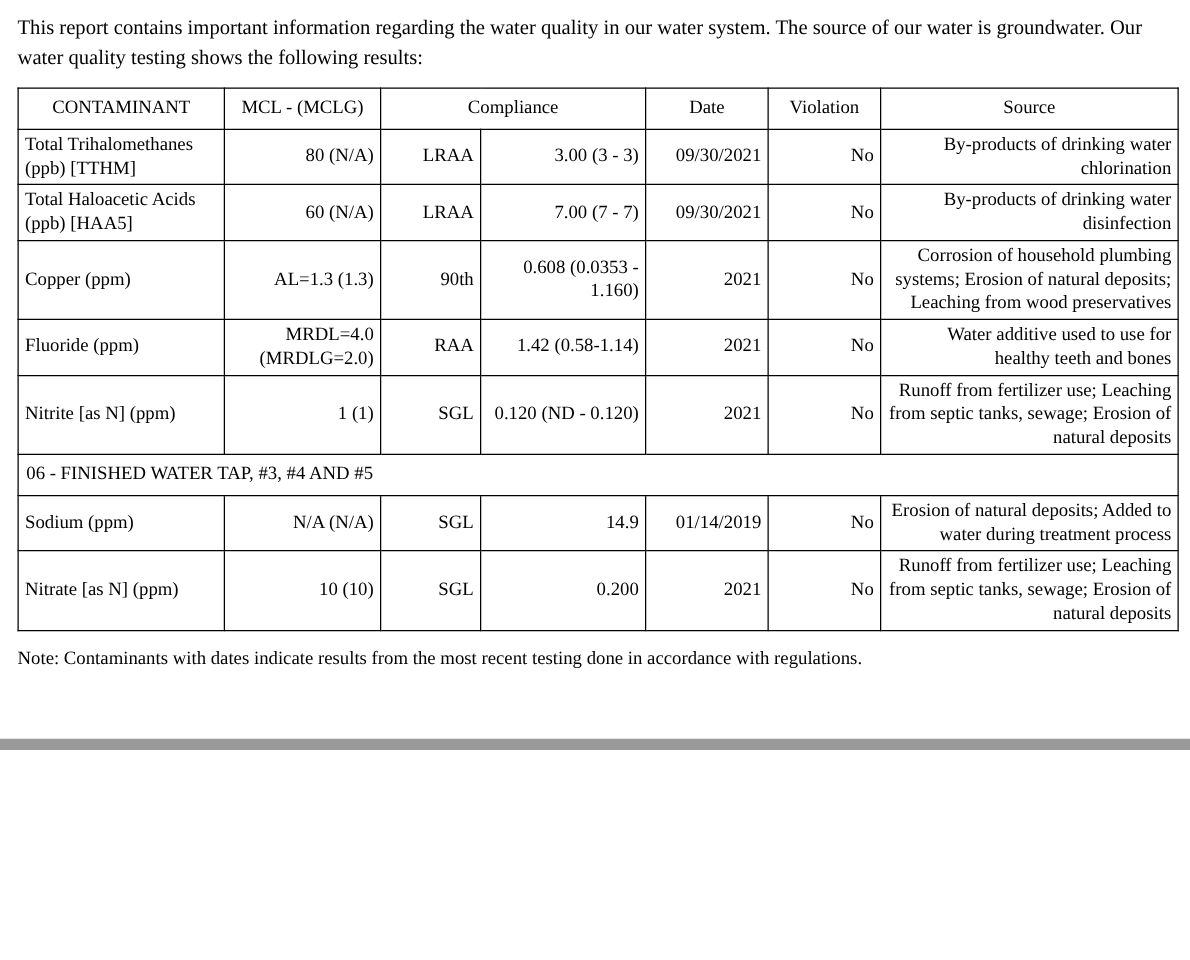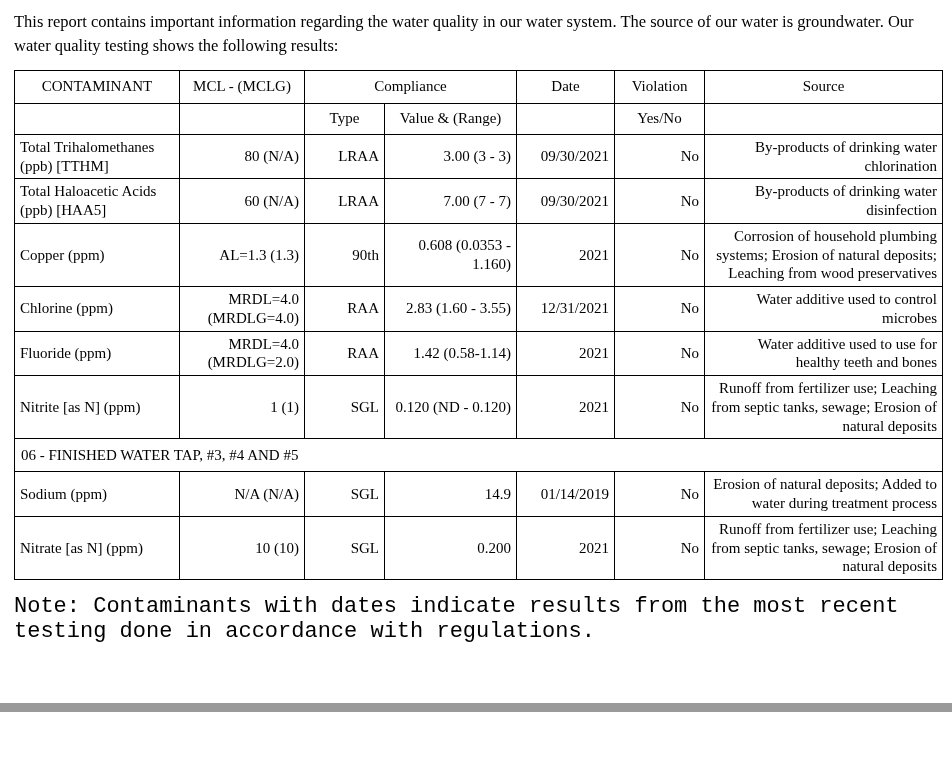--- a/index.html
+++ b/index.html
@@ -10,21 +10,21 @@
   body {
     width: 952px;
     height: 768px;
     font-family: "Liberation Serif", serif;
     color: #000000;
     position: relative;
     overflow: hidden;
   }
   .page {
     width: 952px;
-    height: 712px;
+    height: 600px;
     box-sizing: border-box;
     padding: 10px 12px 0 12px;
     position: relative;
     background: #ffffff;
   }
   .intro {
     font-size: 16.5px;
     line-height: 1.45;
     margin: 0 0 12px 2px;
     max-width: 930px;
@@ -78,23 +78,22 @@
     line-height: 1.25;
     font-size: 14.5px;
   }
   tr.section td {
     text-align: left;
     padding-left: 6px;
     font-size: 15px;
     height: 26px;
   }
   .note {
-    font-size: 22px;
+    font-size: 15px;
     margin: 14px 0 0 2px;
-    font-family: Liberation Mono, monospace;
   }
   .bottombar {
     position: absolute;
     left: 0;
     bottom: 0;
     width: 952px;
     height: 9px;
     background: #9a9a9a;
   }
 </style>
@@ -117,29 +116,20 @@
     </colgroup>
     <thead>
       <tr>
         <th class="hdr-cell">CONTAMINANT</th>
         <th class="hdr-cell">MCL - (MCLG)</th>
         <th class="hdr-cell" colspan="2">Compliance</th>
         <th class="hdr-cell">Date</th>
         <th class="hdr-cell">Violation</th>
         <th class="hdr-cell">Source</th>
       </tr>
-      <tr>
-        <td class="sub-cell blank-cell"></td>
-        <td class="sub-cell blank-cell"></td>
-        <td class="sub-cell">Type</td>
-        <td class="sub-cell">Value &amp; (Range)</td>
-        <td class="sub-cell blank-cell"></td>
-        <td class="sub-cell">Yes/No</td>
-        <td class="sub-cell blank-cell"></td>
-      </tr>
     </thead>
     <tbody id="tbody">
         <tr>
           <td class="name">Total Trihalomethanes (ppb) [TTHM]</td>
           <td class="ctr">80   (N/A)</td>
           <td class="ctr">LRAA</td>
           <td class="ctr">3.00 (3 - 3)</td>
           <td class="ctr">09/30/2021</td>
           <td class="ctr">No</td>
           <td class="src">By-products of drinking water chlorination</td>
@@ -156,29 +146,20 @@
         <tr>
           <td class="name">Copper (ppm)</td>
           <td class="ctr">AL=1.3   (1.3)</td>
           <td class="ctr">90th</td>
           <td class="ctr">0.608 (0.0353 - 1.160)</td>
           <td class="ctr">2021</td>
           <td class="ctr">No</td>
           <td class="src">Corrosion of household plumbing systems; Erosion of natural deposits; Leaching from wood preservatives</td>
         </tr>
         <tr>
-          <td class="name">Chlorine (ppm)</td>
-          <td class="ctr">MRDL=4.0 (MRDLG=4.0)</td>
-          <td class="ctr">RAA</td>
-          <td class="ctr">2.83 (1.60 - 3.55)</td>
-          <td class="ctr">12/31/2021</td>
-          <td class="ctr">No</td>
-          <td class="src">Water additive used to control microbes</td>
-        </tr>
-        <tr>
           <td class="name">Fluoride (ppm)</td>
           <td class="ctr">MRDL=4.0 (MRDLG=2.0)</td>
           <td class="ctr">RAA</td>
           <td class="ctr">1.42 (0.58-1.14)</td>
           <td class="ctr">2021</td>
           <td class="ctr">No</td>
           <td class="src">Water additive used to use for healthy teeth and bones</td>
         </tr>
         <tr>
           <td class="name">Nitrite [as N] (ppm)</td>

